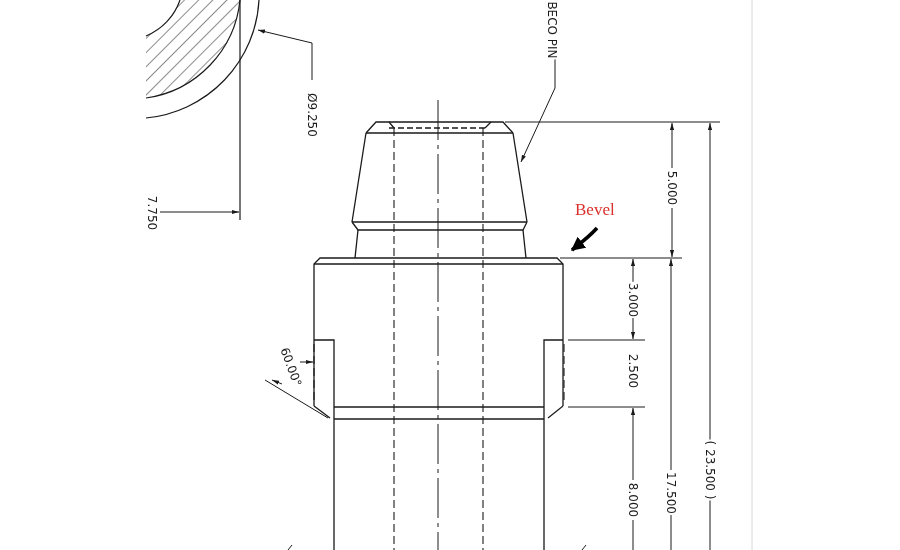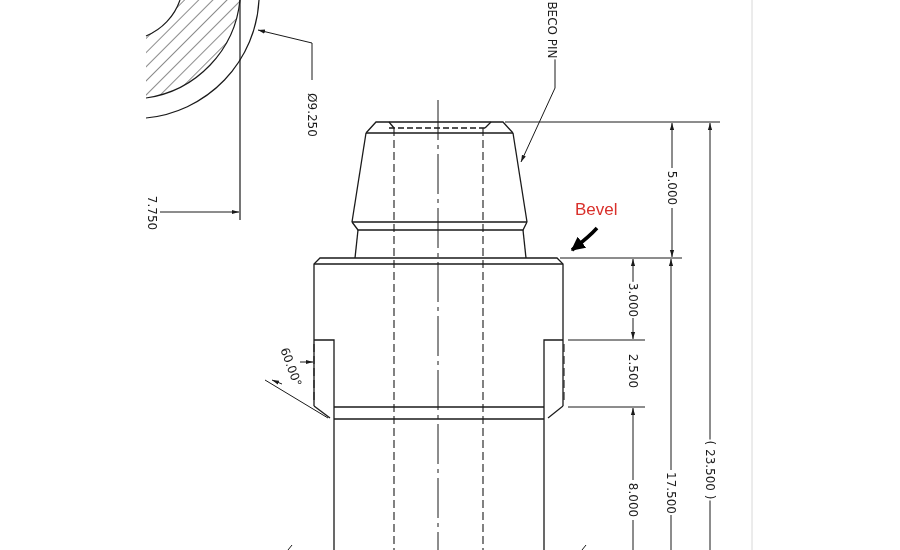--- a/index.html
+++ b/index.html
@@ -1,21 +1,21 @@
 <!DOCTYPE html>
 <html><head>
 <meta charset="utf-8">
 <style>
   html, body { margin: 0; padding: 0; background: #ffffff; }
   body { width: 900px; height: 550px; overflow: hidden; position: relative; font-family: "Liberation Sans", sans-serif; }
   #drawing { position: absolute; left: 0; top: 0; width: 900px; height: 550px; }
   .dim-text { position: absolute; font-family: "DejaVu Sans", sans-serif; font-size: 12px; color: #1a1a1a; white-space: nowrap; transform-origin: center center; line-height: 1; background: #ffffff; padding: 0 1px; }
   .rot90 { transform: translate(-50%, -50%) rotate(90deg); }
   .rot60 { transform: translate(-50%, -50%) rotate(70deg); }
-  .annot { position: absolute; font-family: Liberation Sans, sans-serif; font-size: 17px; color: #d9302b; line-height: 1; }
+  .annot { position: absolute; font-family: Liberation Serif, serif; font-size: 17px; color: #d9302b; line-height: 1; }
 </style>
 </head>
 <body>
 
 <svg id="drawing" viewBox="0 0 900 550" xmlns="http://www.w3.org/2000/svg">
   <defs>
     <pattern id="hatch" patternUnits="userSpaceOnUse" width="10" height="10" patternTransform="rotate(45)">
       <line x1="0" y1="0" x2="0" y2="10" stroke="#1a1a1a" stroke-width="1"></line>
     </pattern>
     <marker id="arr" viewBox="0 0 10 10" refX="10" refY="5" markerWidth="7" markerHeight="7" orient="auto-start-reverse">

